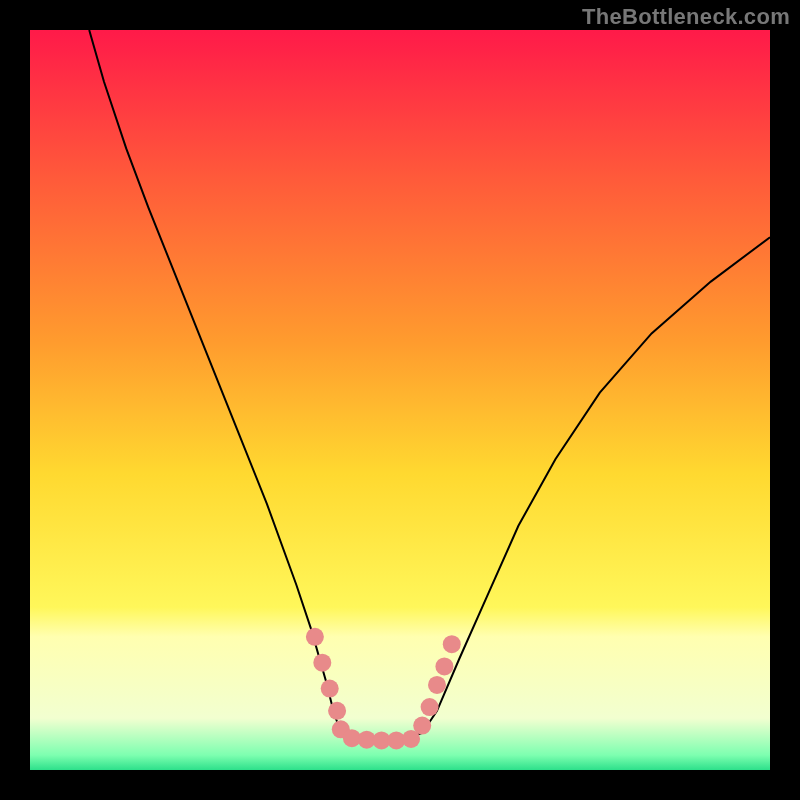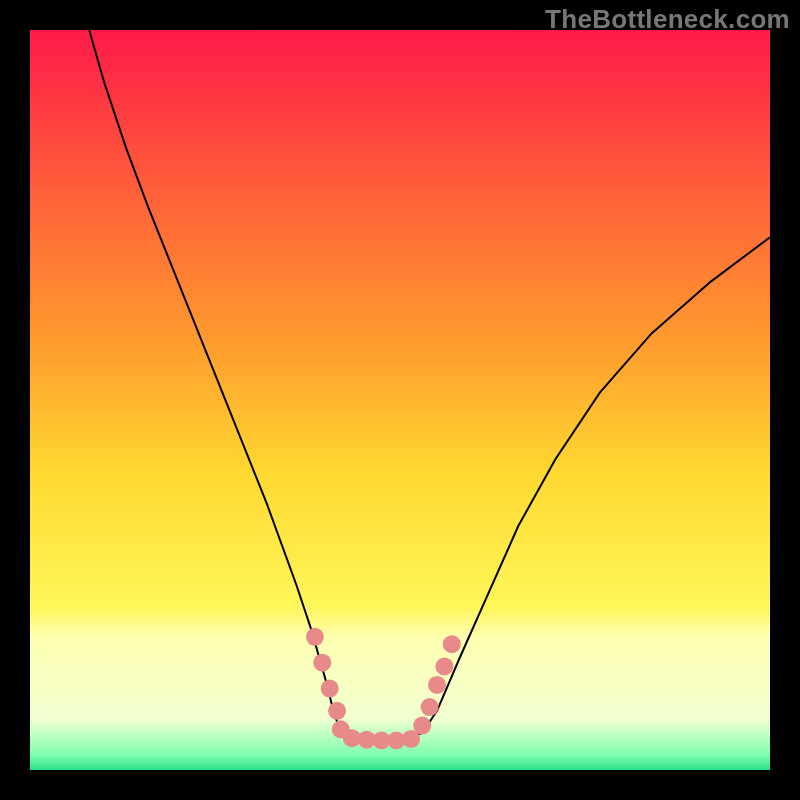--- a/index.html
+++ b/index.html
@@ -15,21 +15,21 @@
     position: relative;
     width: 800px;
     height: 800px;
     background: #000;
   }
   .watermark {
     position: absolute;
     top: 4px;
     right: 10px;
     color: #777;
-    font-size: 26px;
+    font-size: 22px;
     font-weight: 600;
     letter-spacing: 0.3px;
     z-index: 20;
   }
   svg.plot {
     position: absolute;
     inset: 0;
     width: 800px;
     height: 800px;
     display: block;

